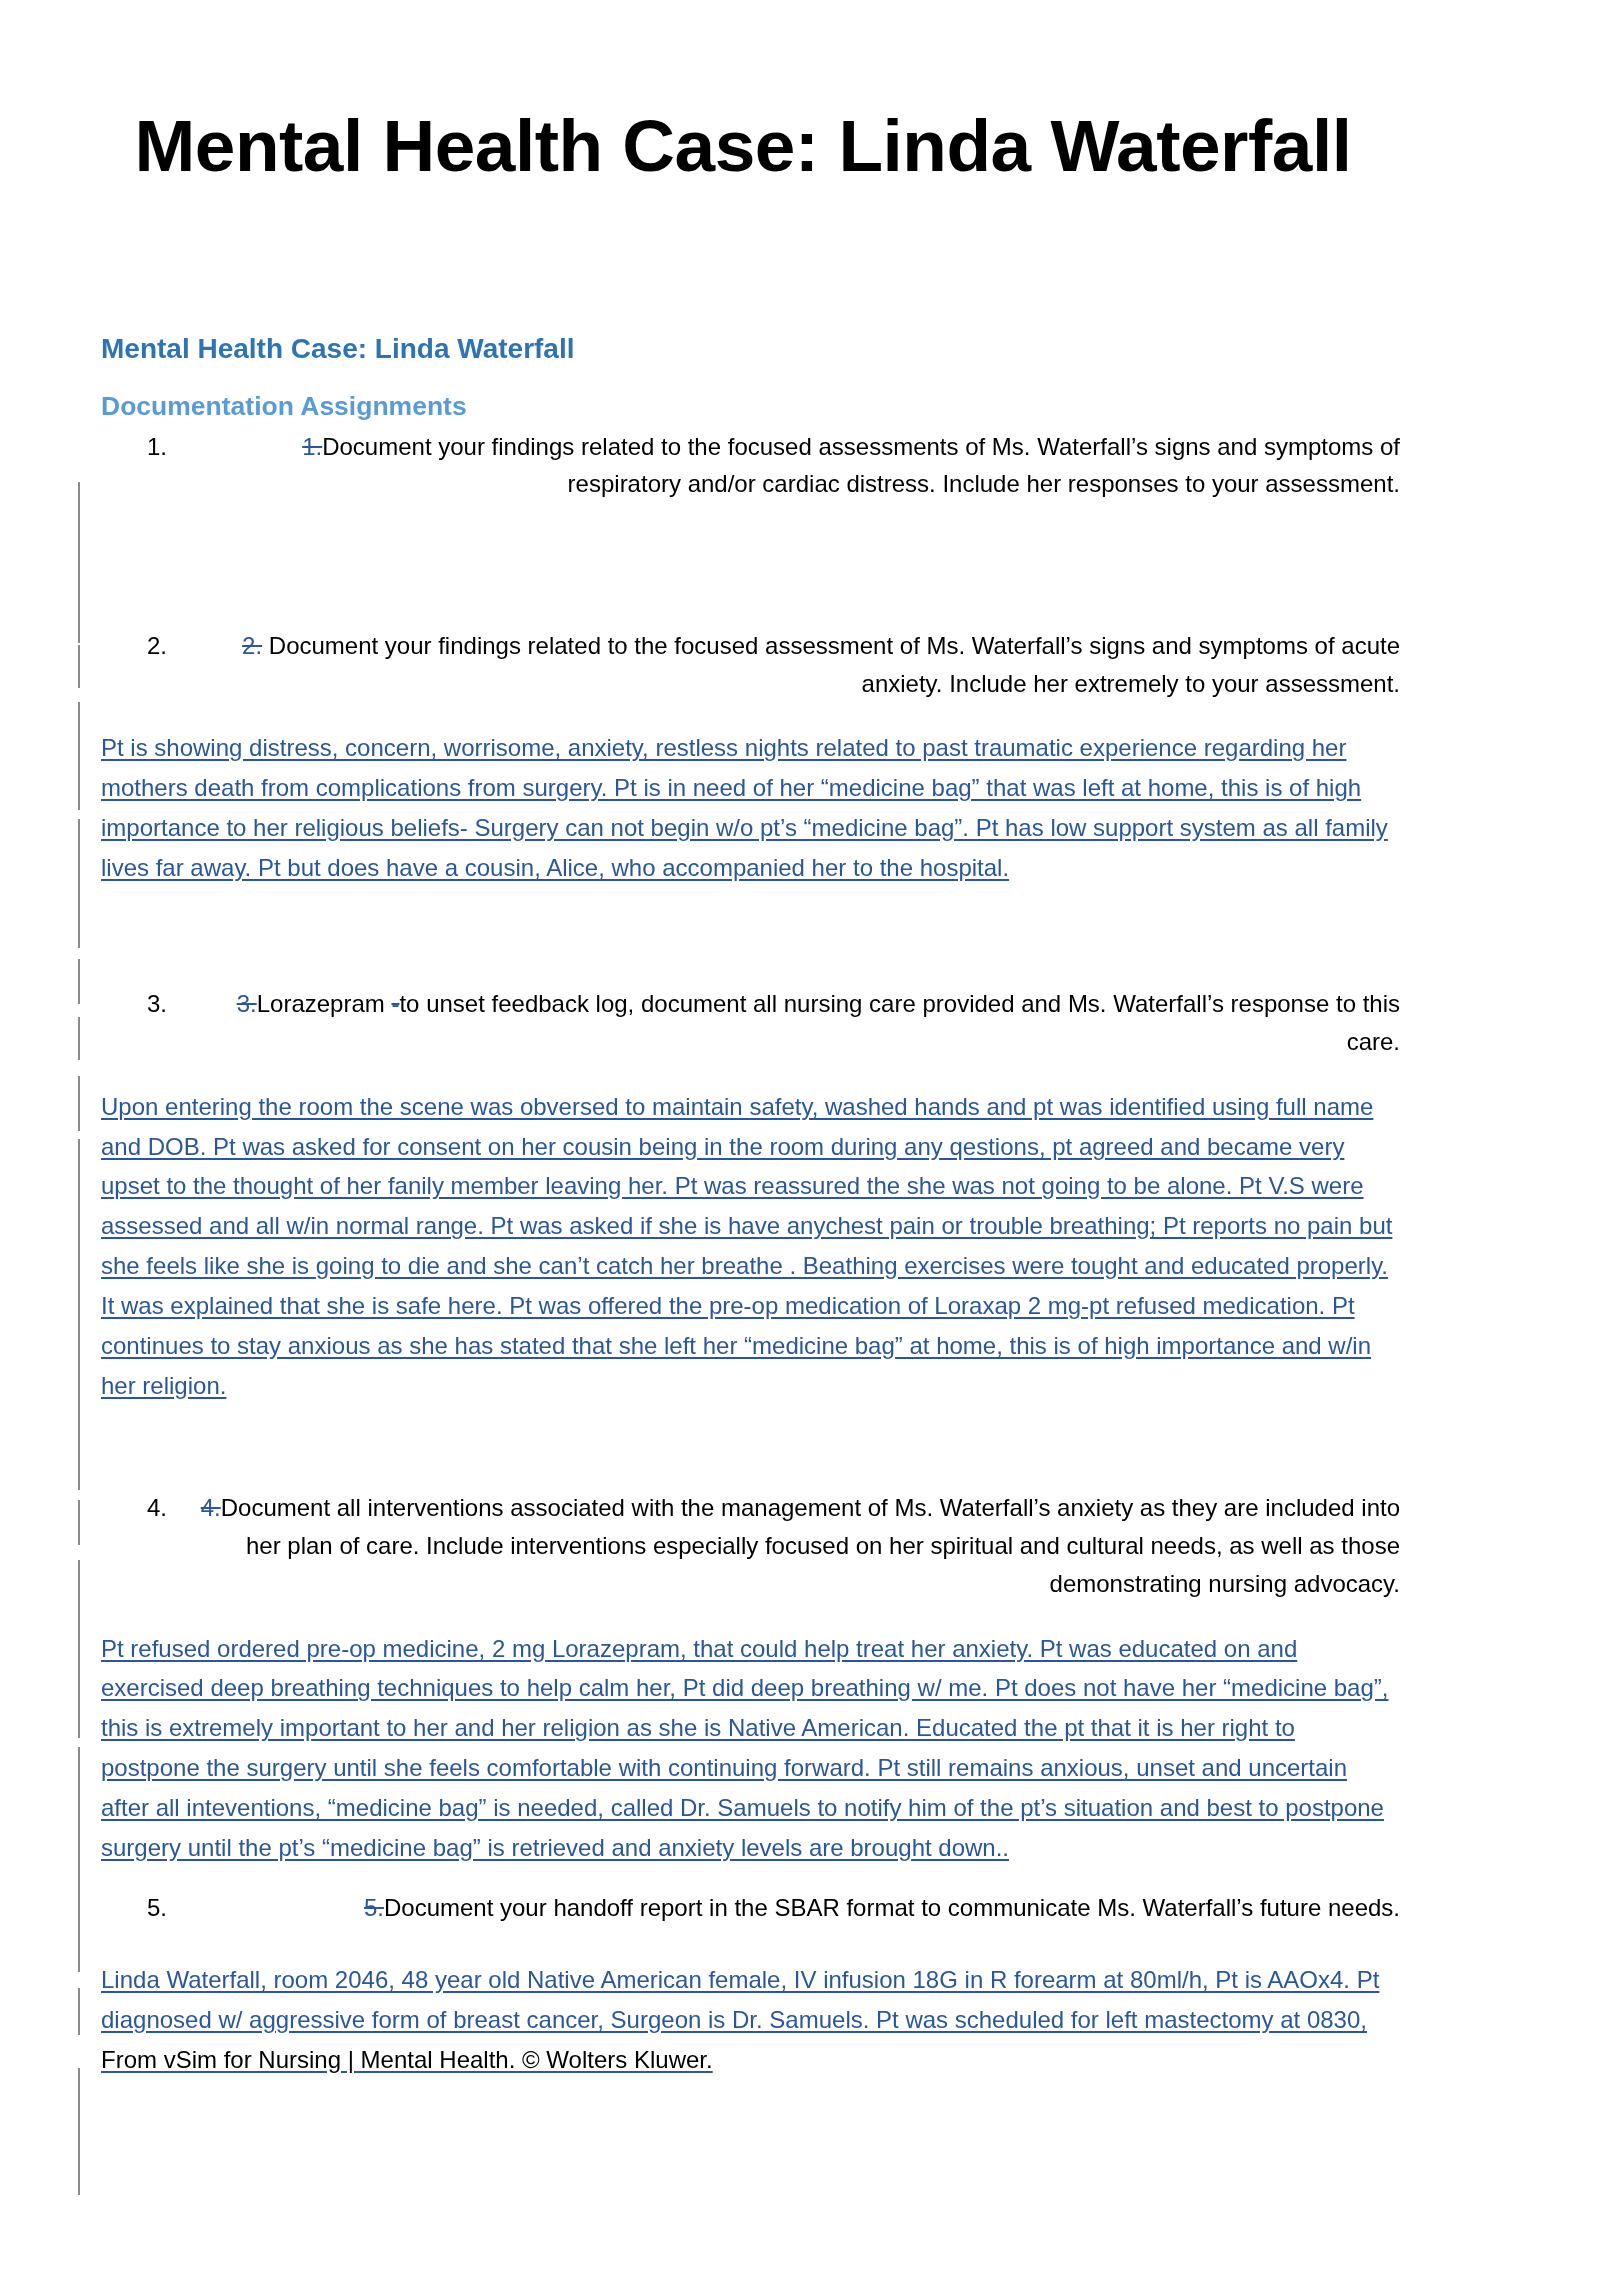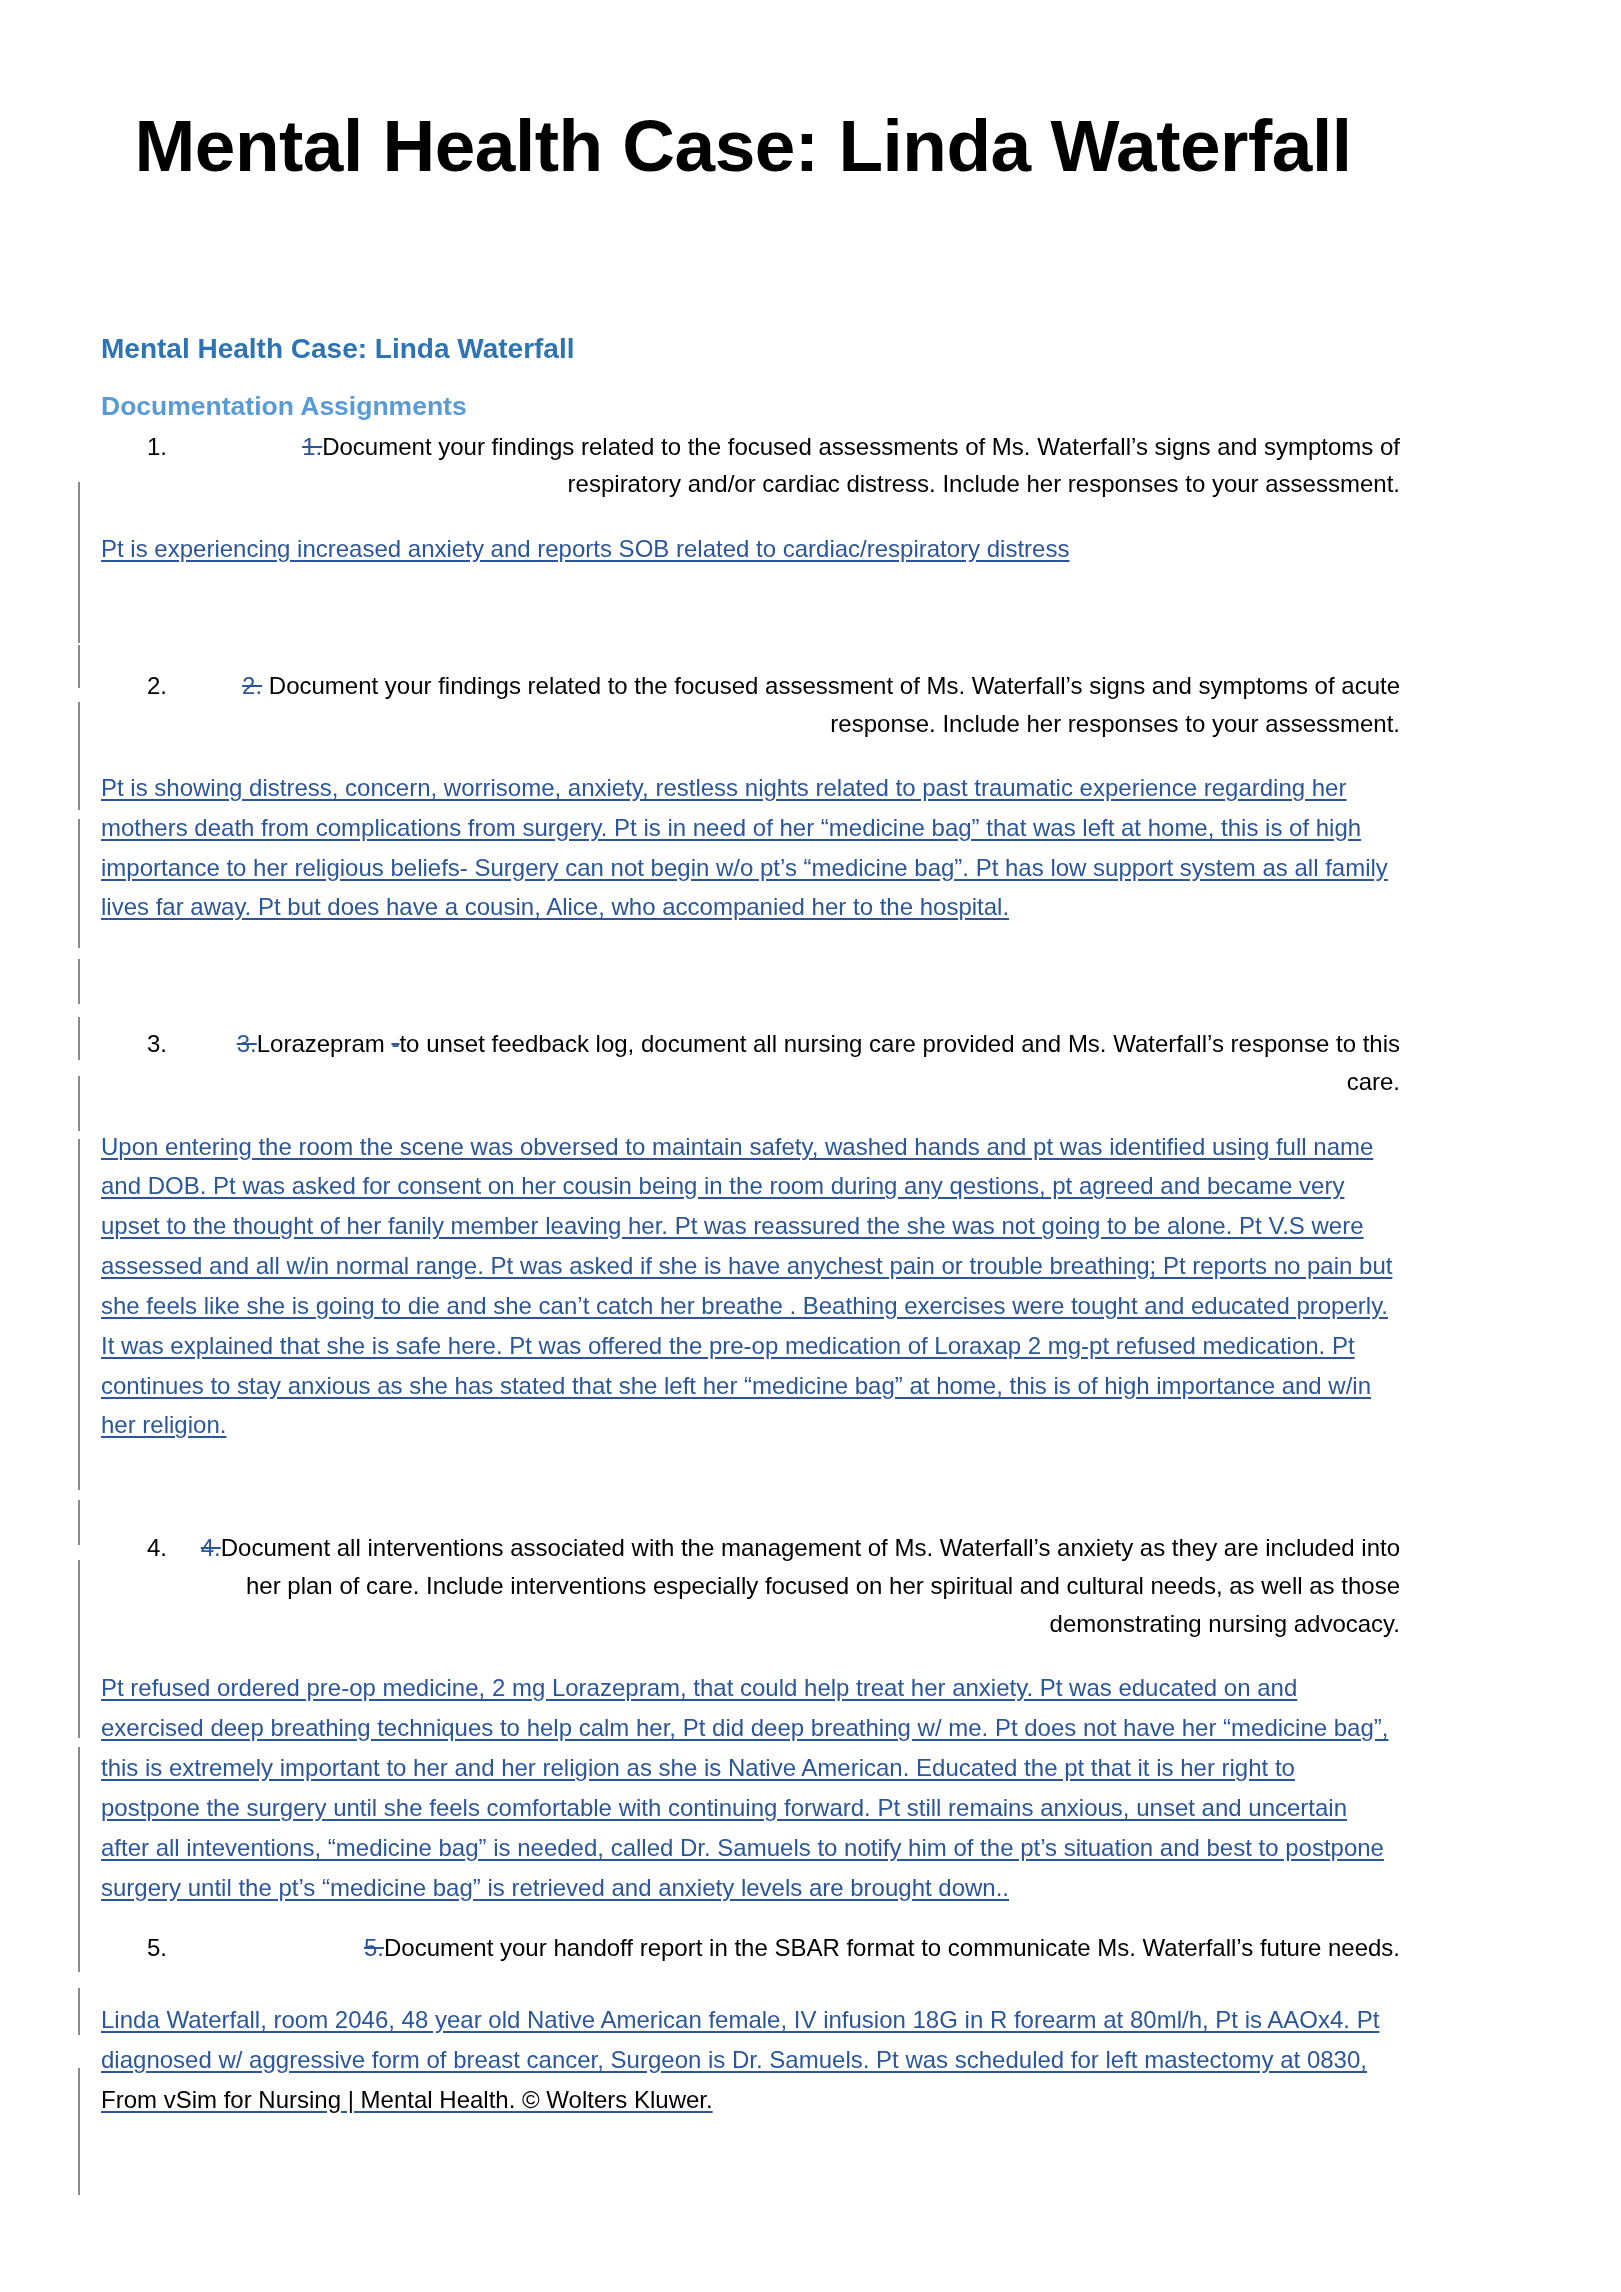--- a/index.html
+++ b/index.html
@@ -149,27 +149,26 @@
 
     <div class="h2-blue">Documentation Assignments</div>
 
     <div class="qitem">
       <span class="qnum">1.</span>
       <span class="qbody"><span class="del">1.</span><span>Document your findings related to the focused assessments of Ms. Waterfall’s signs and symptoms of respiratory and/or cardiac distress. Include her responses to your assessment.</span></span>
     </div>
 
     <div class="sp-26"></div>
 
-    <p class="answer">Pt is experiencing increased anxiety and reports SOB related to cardiac/respiratory distress</p>
 
     <div class="sp-100"></div>
 
     <div class="qitem">
       <span class="qnum">2.</span>
-      <span class="qbody"><span class="del">2.</span><span> Document your findings related to the focused assessment of Ms. Waterfall’s signs and symptoms of acute response. Include her responses to your assessment.</span></span>
+      <span class="qbody"><span class="del">2.</span><span> Document your findings related to the focused assessment of Ms. Waterfall’s signs and symptoms of acute anxiety. Include her extremely to your assessment.</span></span>
     </div>
 
     <div class="sp-26"></div>
 
     <p class="answer">Pt is showing distress, concern, worrisome, anxiety, restless nights related to past traumatic experience regarding her mothers death from complications from surgery. Pt is in need of her “medicine bag” that was left at home, this is of high importance to her religious beliefs- Surgery can not begin w/o pt’s “medicine bag”. Pt has low support system as all family lives far away. Pt but does have a cousin, Alice, who accompanied her to the hospital.</p>
 
     <div class="sp-100"></div>
 
     <div class="qitem">
       <span class="qnum">3.</span>

